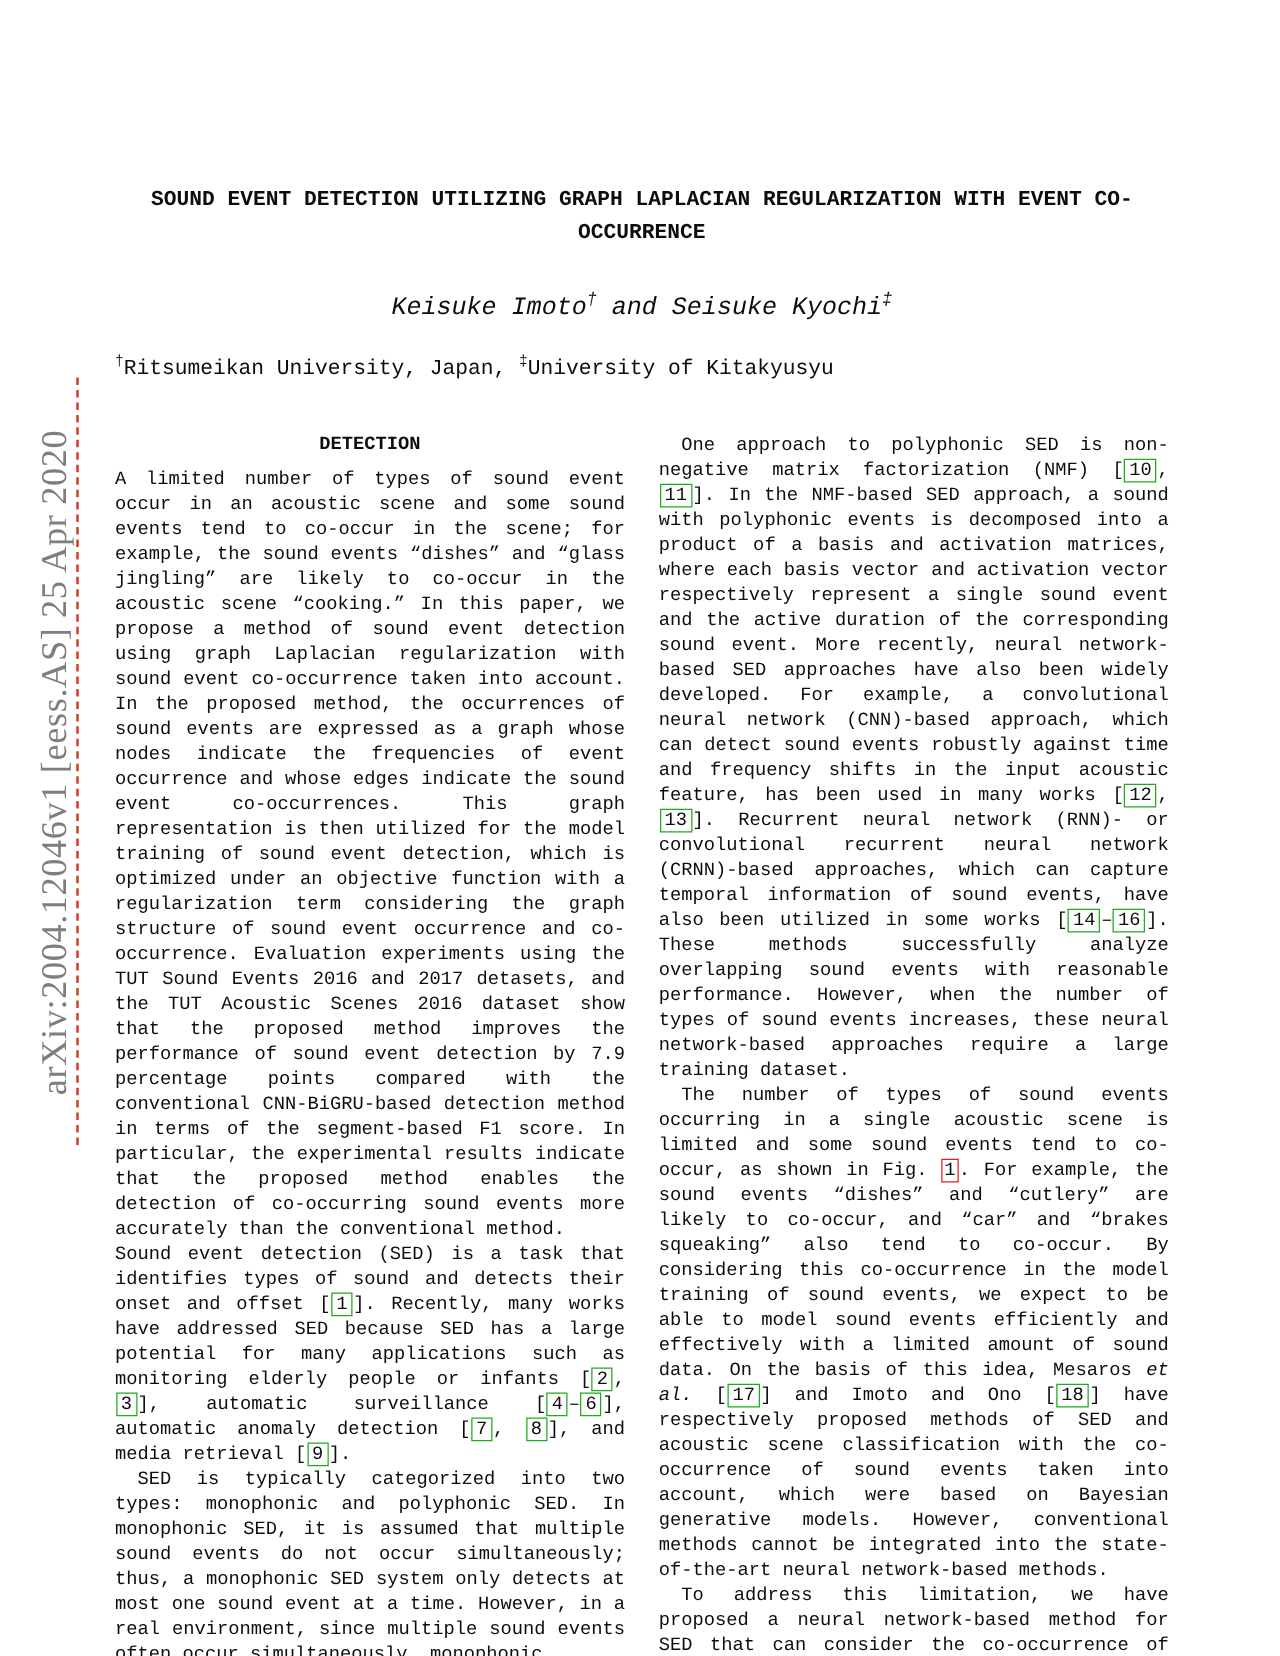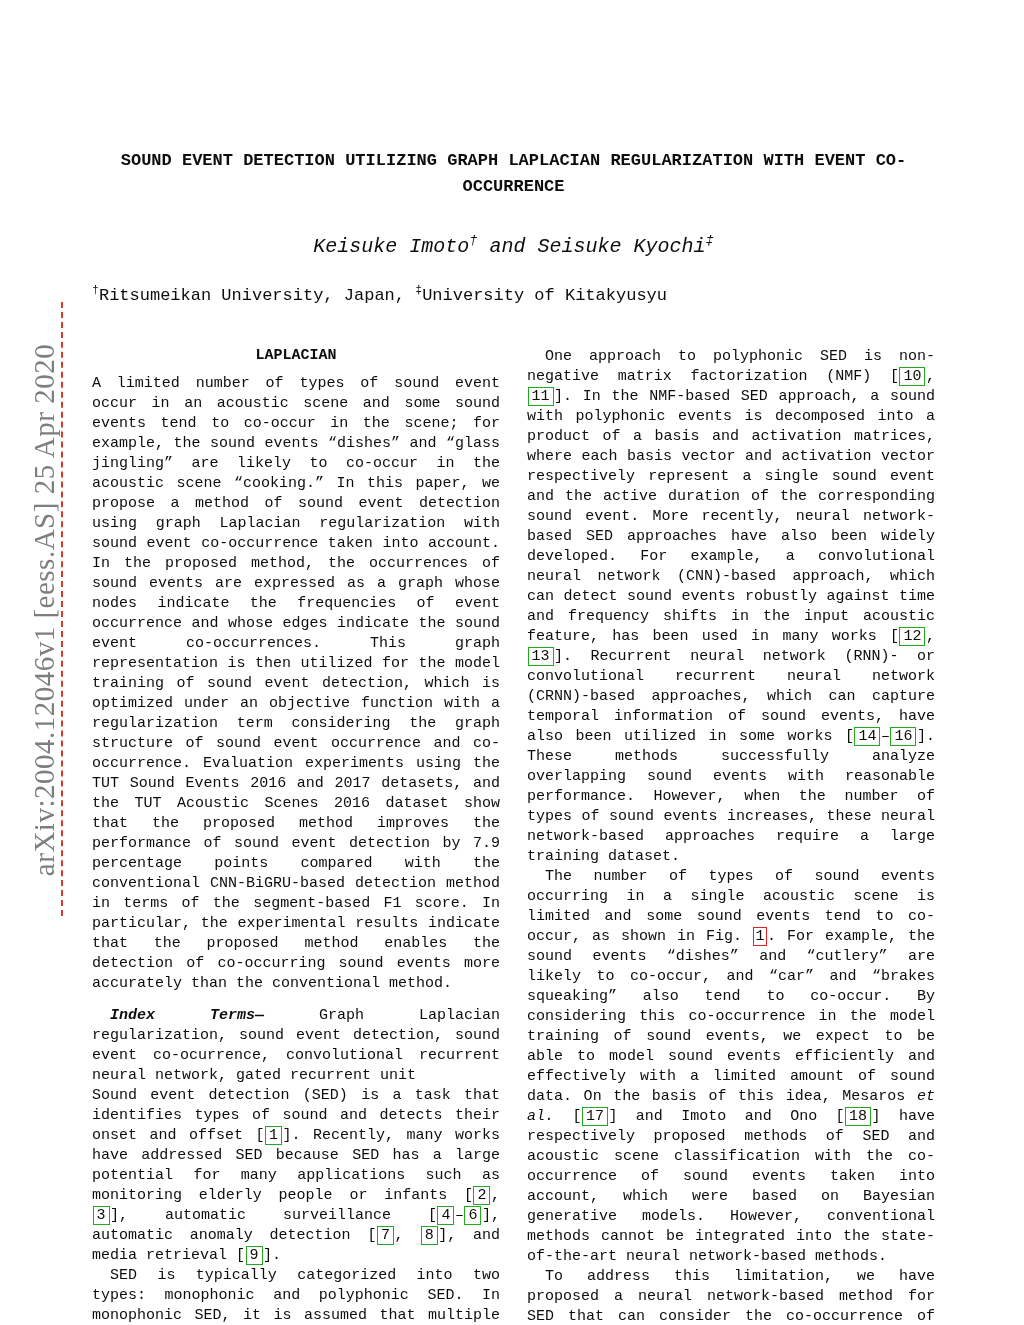--- a/index.html
+++ b/index.html
@@ -98,26 +98,22 @@
 <div class="stamp-dash"></div>
 <div class="stamp">arXiv:2004.12046v1  [eess.AS]  25 Apr 2020</div>
 
 <div class="content">
   <h1 class="title">SOUND EVENT DETECTION UTILIZING GRAPH LAPLACIAN REGULARIZATION WITH EVENT CO-OCCURRENCE</h1>
   <div class="authors">Keisuke Imoto<sup>†</sup> and Seisuke Kyochi<sup>‡</sup></div>
   <div class="affiliations"><sup>†</sup>Ritsumeikan University, Japan, <sup>‡</sup>University of Kitakyusyu</div>
 
   <div class="columns">
     <div class="col">
-      <h2>LAPLACIAN</h2>
+      <h2>DETECTION</h2>
       <p>A limited number of types of sound event occur in an acoustic scene and some sound events tend to co-occur in the scene; for example, the sound events “dishes” and “glass jingling” are likely to co-occur in the acoustic scene “cooking.” In this paper, we propose a method of sound event detection using graph Laplacian regularization with sound event co-occurrence taken into account. In the proposed method, the occurrences of sound events are expressed as a graph whose nodes indicate the frequencies of event occurrence and whose edges indicate the sound event co-occurrences. This graph representation is then utilized for the model training of sound event detection, which is optimized under an objective function with a regularization term considering the graph structure of sound event occurrence and co-occurrence. Evaluation experiments using the TUT Sound Events 2016 and 2017 detasets, and the TUT Acoustic Scenes 2016 dataset show that the proposed method improves the performance of sound event detection by 7.9 percentage points compared with the conventional CNN-BiGRU-based detection method in terms of the segment-based F1 score. In particular, the experimental results indicate that the proposed method enables the detection of co-occurring sound events more accurately than the conventional method.</p>
-      <p class="indent index-terms">
-        <span class="it-label">Index Terms—</span>
-        <span>Graph Laplacian regularization, sound event detection, sound event co-ocurrence, convolutional recurrent neural network, gated recurrent unit</span>
-      </p>
       <p>Sound event detection (SED) is a task that identifies types of sound and detects their onset and offset [<span class="cite">1</span>]. Recently, many works have addressed SED because SED has a large potential for many applications such as monitoring elderly people or infants [<span class="cite">2</span>, <span class="cite">3</span>], automatic surveillance [<span class="cite">4</span>–<span class="cite">6</span>], automatic anomaly detection [<span class="cite">7</span>, <span class="cite">8</span>], and media retrieval [<span class="cite">9</span>].</p>
       <p class="indent">SED is typically categorized into two types: monophonic and polyphonic SED. In monophonic SED, it is assumed that multiple sound events do not occur simultaneously; thus, a monophonic SED system only detects at most one sound event at a time. However, in a real environment, since multiple sound events often occur simultaneously, monophonic</p>
     </div>
     <div class="col">
       <p class="indent">One approach to polyphonic SED is non-negative matrix factorization (NMF) [<span class="cite">10</span>, <span class="cite">11</span>]. In the NMF-based SED approach, a sound with polyphonic events is decomposed into a product of a basis and activation matrices, where each basis vector and activation vector respectively represent a single sound event and the active duration of the corresponding sound event. More recently, neural network-based SED approaches have also been widely developed. For example, a convolutional neural network (CNN)-based approach, which can detect sound events robustly against time and frequency shifts in the input acoustic feature, has been used in many works [<span class="cite">12</span>, <span class="cite">13</span>]. Recurrent neural network (RNN)- or convolutional recurrent neural network (CRNN)-based approaches, which can capture temporal information of sound events, have also been utilized in some works [<span class="cite">14</span>–<span class="cite">16</span>]. These methods successfully analyze overlapping sound events with reasonable performance. However, when the number of types of sound events increases, these neural network-based approaches require a large training dataset.</p>
       <p class="indent">The number of types of sound events occurring in a single acoustic scene is limited and some sound events tend to co-occur, as shown in Fig. <span class="ref">1</span>. For example, the sound events “dishes” and “cutlery” are likely to co-occur, and “car” and “brakes squeaking” also tend to co-occur. By considering this co-occurrence in the model training of sound events, we expect to be able to model sound events efficiently and effectively with a limited amount of sound data. On the basis of this idea, Mesaros <em>et al.</em> [<span class="cite">17</span>] and Imoto and Ono [<span class="cite">18</span>] have respectively proposed methods of SED and acoustic scene classification with the co-occurrence of sound events taken into account, which were based on Bayesian generative models. However, conventional methods cannot be integrated into the state-of-the-art neural network-based methods.</p>
       <p class="indent">To address this limitation, we have proposed a neural network-based method for SED that can consider the co-occurrence of sound events in each sound clip [<span class="cite">18</span>]. To take the co-occurrence of sound events into account, we introduce graph Laplacian regularization with event co-occurrence into the objective function of a neural network. The proposed</p>
     </div>
   </div>
 </div>

